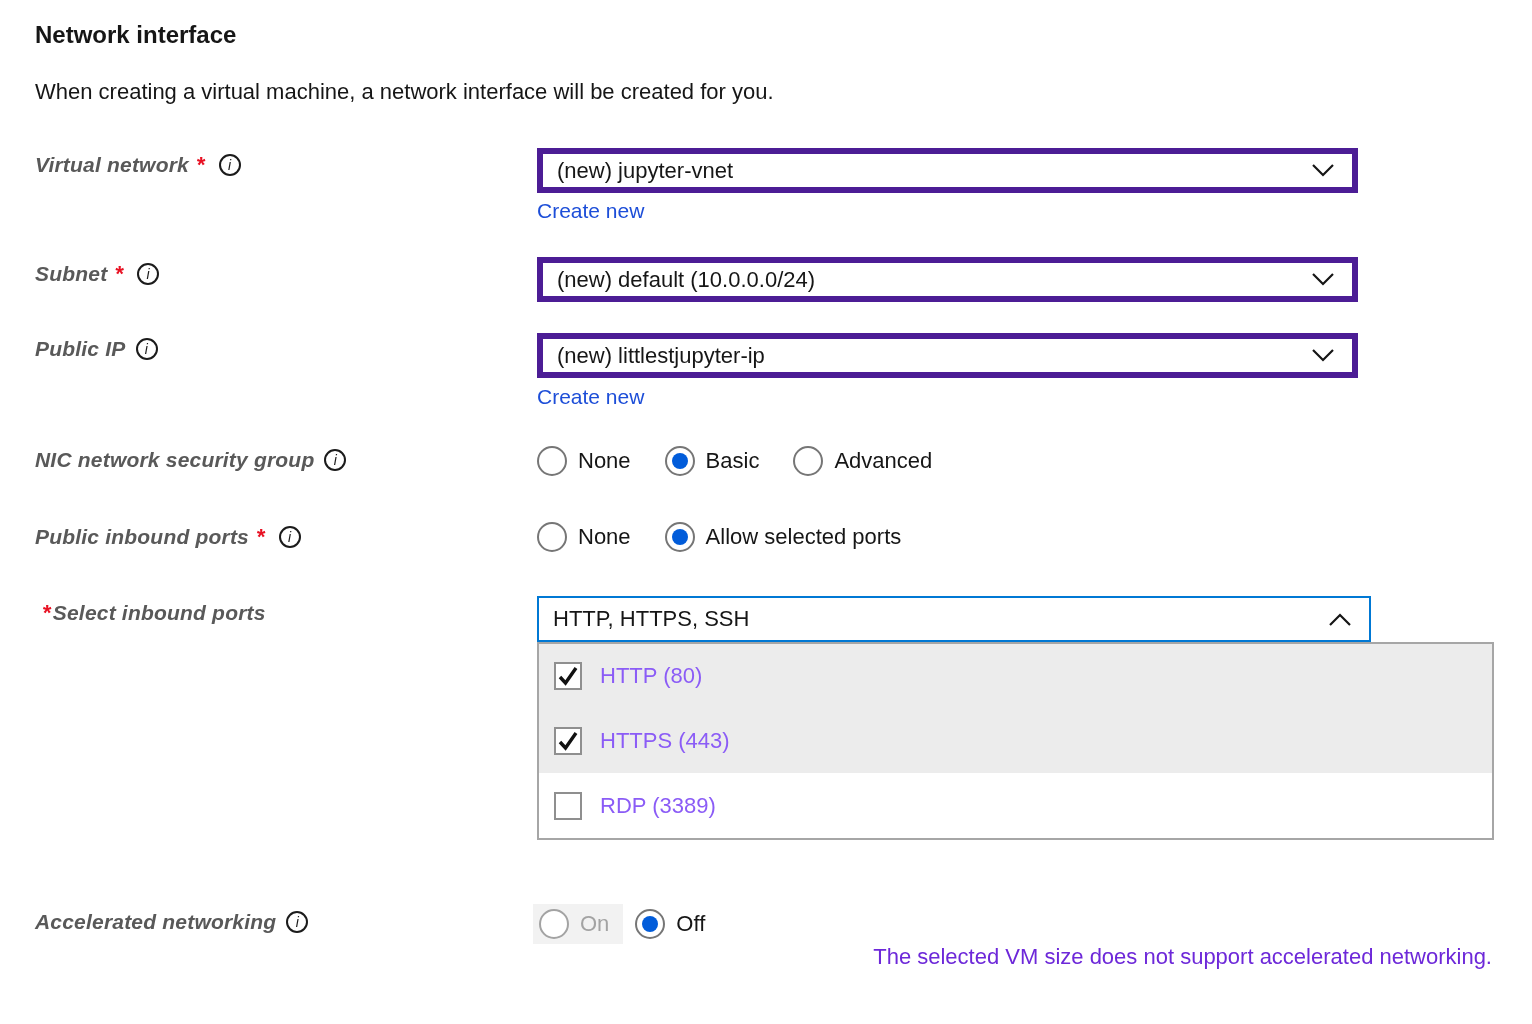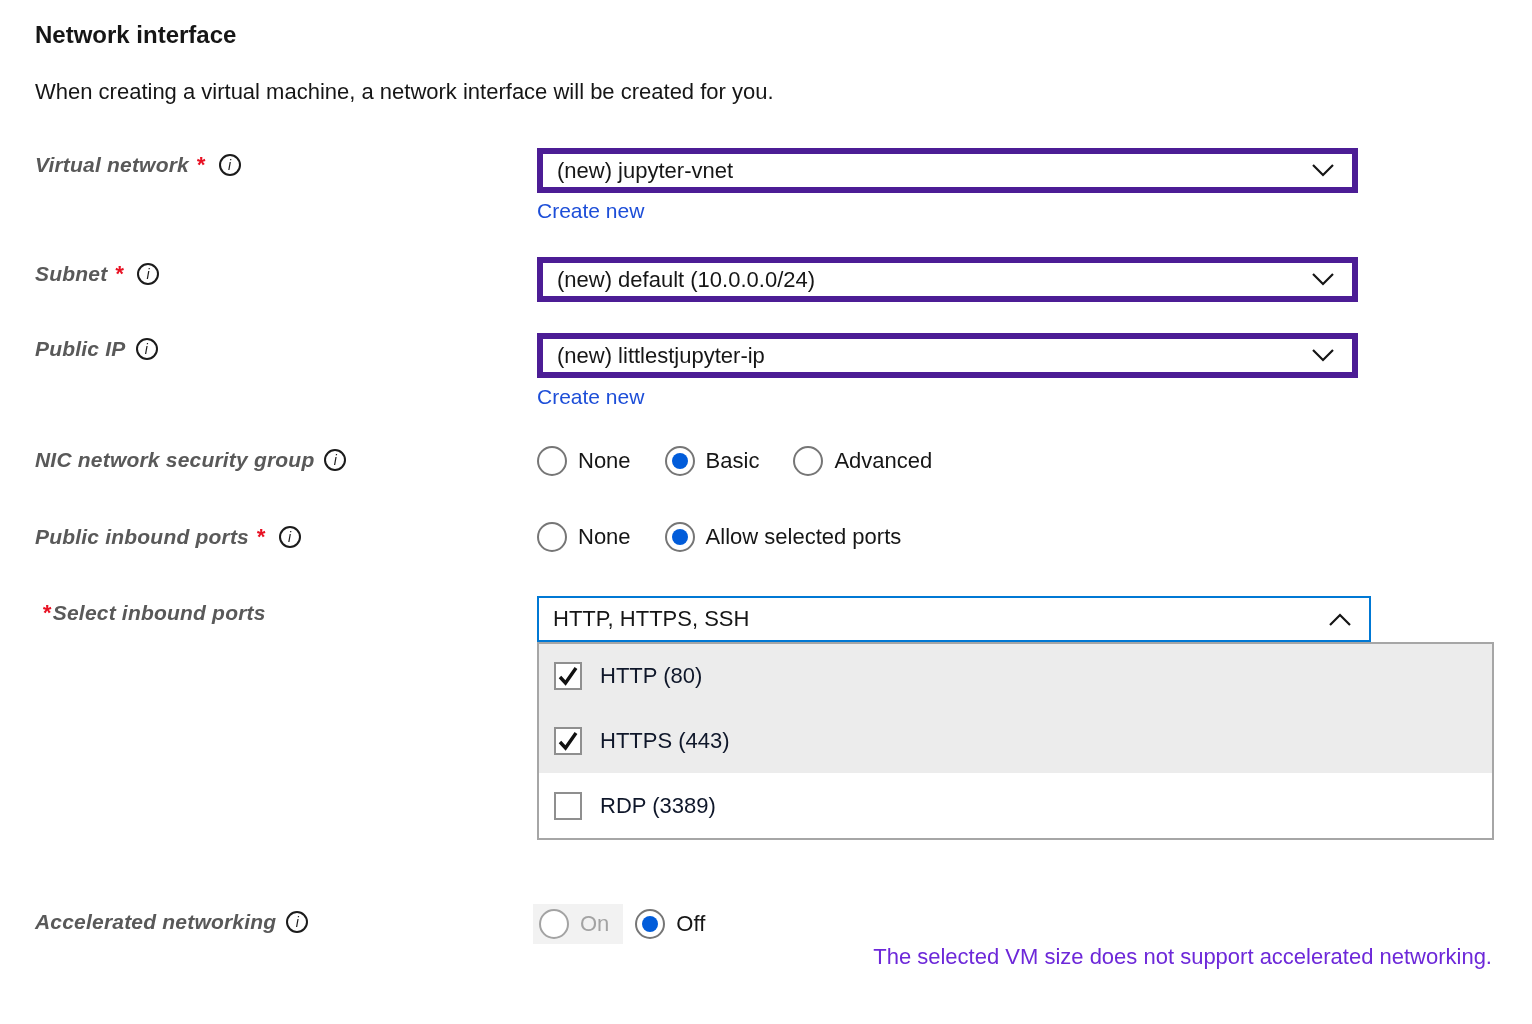--- a/index.html
+++ b/index.html
@@ -30,21 +30,21 @@
   .on-wrap { background:#f2f2f2; padding:5px 14px 5px 6px; display:inline-flex; align-items:center; }
 
   .multiselect { position:absolute; left:537px; top:596px; width:834px; height:46px; background:#fff; border:2px solid #0078d4; display:flex; align-items:center; justify-content:space-between; padding:0 18px 0 14px; font-size:22px; cursor:pointer; }
 
   .ms-panel { position:absolute; left:537px; top:642px; width:957px; height:198px; background:#ffffff; border:2px solid #a6a6a6; display:flex; flex-direction:column; }
   .ms-option { flex:1; display:flex; align-items:center; padding-left:15px; gap:18px; cursor:pointer; background:#ffffff; }
   .ms-option.hl { background:#ececec; }
   .checkbox { width:28px; height:28px; border:2px solid #8f8f8f; background:#fff; display:flex; align-items:center; justify-content:center; flex:none; }
   .checkbox svg { display:none; }
   .checkbox.checked svg { display:block; }
-  .ms-option-text { font-size:22px; color:#0f172a; }
+  .ms-option-text { font-size:22px; color:#8b5cf6; }
 
   .an-row { position:absolute; left:533px; top:904px; display:flex; align-items:center; }
   .an-row .off-opt { margin-left:12px; }
   .vm-note { position:absolute; right:40px; top:944px; font-size:22px; color:#6d28d9; }
 </style>
 </head>
 <body>
 
 <div class="screen">
 

